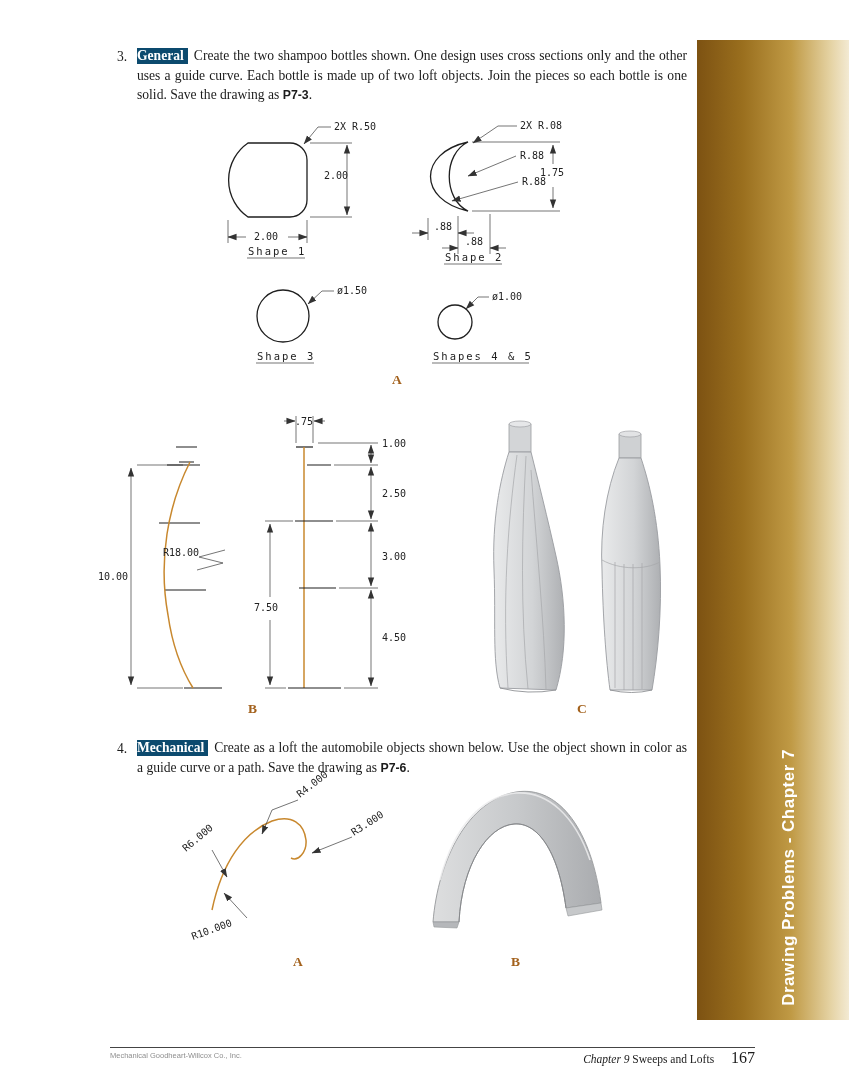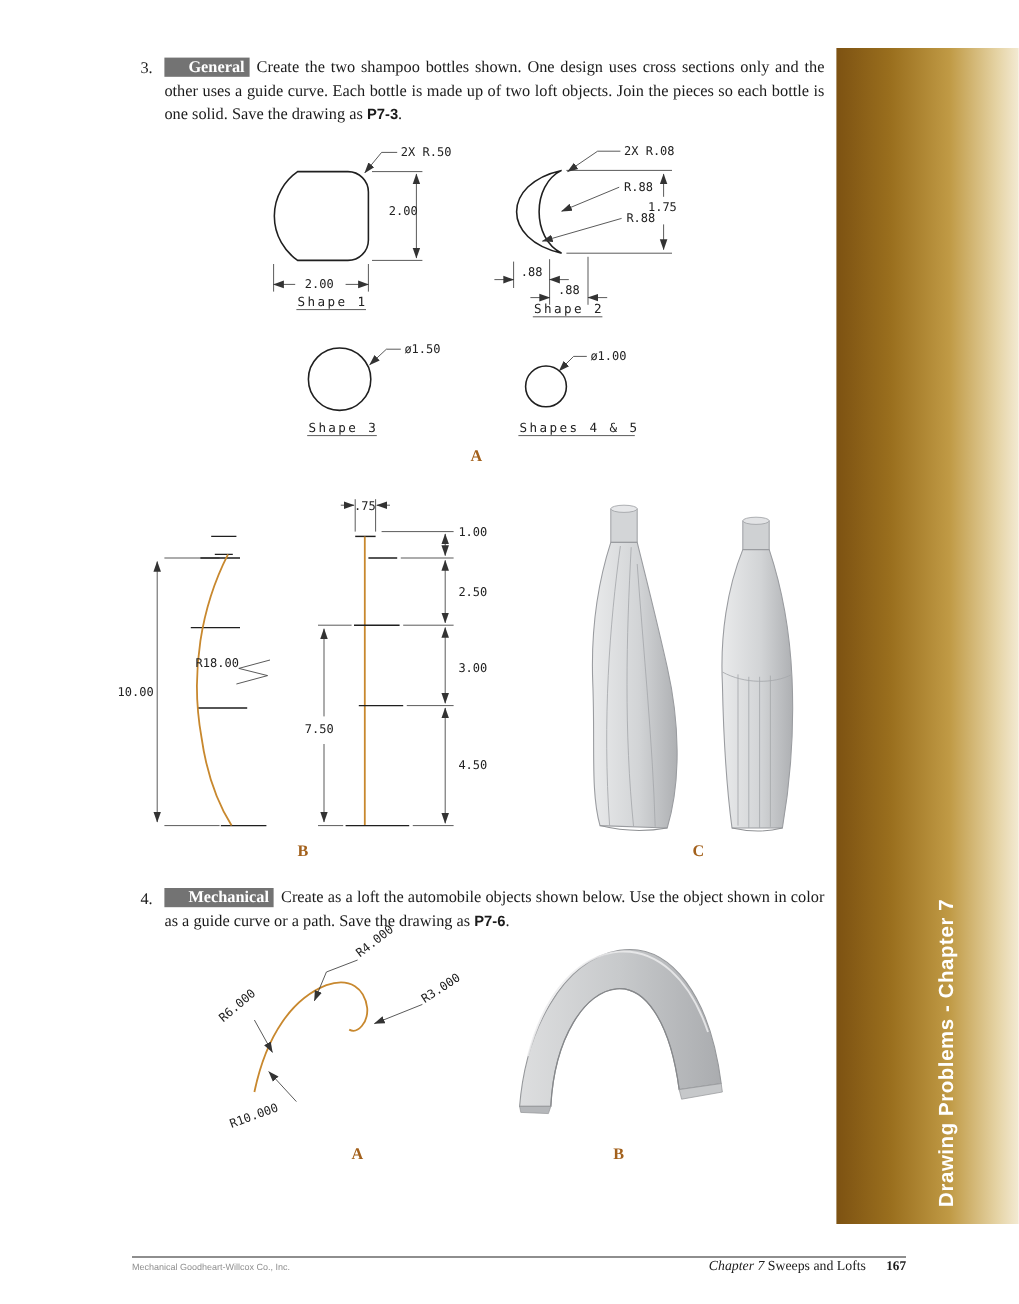--- a/index.html
+++ b/index.html
@@ -2,21 +2,21 @@
 <html><head>
 <meta charset="utf-8">
 <style>
   * { margin:0; padding:0; box-sizing:border-box; }
   html,body { width:849px; height:1087px; }
   body { position:relative; background:#ffffff; font-family:"Liberation Serif", serif; overflow:hidden; }
 
   .problem { position:absolute; left:115px; width:572px; font-size:13.6px; line-height:1.45; color:#1b1b1b; }
   .pnum { position:absolute; left:2px; top:1px; }
   .ptext { margin-left:22px; text-align:justify; }
-  .cattag { background:#737373; color:#fff; font-weight:bold; padding:0 4px 1px 20px; margin-right:6px; }
+  .cattag { background:#0c4a6e; color:#fff; font-weight:bold; padding:0 4px 1px 0; margin-right:6px; }
   .fname { font-family:"Liberation Sans", sans-serif; font-weight:bold; font-size:12.3px; }
 
   svg.fig { position:absolute; overflow:visible; }
   .thin   { stroke:#3a3a3a; stroke-width:0.7; fill:none; }
   .outline{ stroke:#1f1f1f; stroke-width:1.3; fill:none; }
   .tick   { stroke:#1f1f1f; stroke-width:1.2; fill:none; }
   .tan    { stroke:#c8882e; stroke-width:1.5; fill:none; }
   .ridge  { stroke:#a6a8ab; stroke-width:0.7; fill:none; }
   .dimtxt { font:10px "DejaVu Sans Mono", monospace; fill:#222; }
   .shapelbl { font:10.5px "DejaVu Sans Mono", monospace; fill:#222; letter-spacing:2px; }
@@ -25,21 +25,21 @@
   .sidebar-tab { position:absolute; left:697px; top:40px; width:152px; height:980px;
     background:linear-gradient(to right,#7d5212 0%,#9a6f1e 30%,#c09a45 62%,#e5d3a4 88%,#f3ead3 100%); }
   .sidebar-label { position:absolute; bottom:14px; left:82px; writing-mode:vertical-rl; transform:rotate(180deg);
     color:#ffffff; font:bold 17px "Liberation Sans", sans-serif; letter-spacing:0.5px; white-space:nowrap; }
 
   .footer-rule { position:absolute; left:110px; top:1047px; width:645px; height:1px; background:#444; }
   .footer-copy { position:absolute; left:110px; top:1051px; font:7.5px "Liberation Sans", sans-serif; color:#8f8f8f; }
   .footer-right { position:absolute; right:94px; top:1049px; font-size:11.5px; color:#1b1b1b; white-space:nowrap; }
   .footer-right .chap { font-style:italic; }
   .footer-right .sect { margin-left:0; }
-  .footer-right .pgno { margin-left:14px; font-weight:bold; font-size:11px; }
+  .footer-right .pgno { margin-left:14px; font-weight:normal; font-size:16px; }
 </style>
 </head>
 <body>
 
 <svg width="0" height="0" style="position:absolute">
   <defs>
     <marker id="arr" viewBox="0 0 10 10" refX="9.5" refY="5" markerWidth="9" markerHeight="9" orient="auto-start-reverse" markerUnits="userSpaceOnUse">
       <path d="M0,1.5 L10,5 L0,8.5 Z" fill="#333"></path>
     </marker>
   </defs>
@@ -218,16 +218,16 @@
   <text x="511" y="966" style="font:bold 13.5px 'Liberation Serif',serif; fill:#a3611c;">B</text>
 </svg>
 
 <div class="sidebar-tab">
   <div class="sidebar-label">Drawing Problems - Chapter 7</div>
 </div>
 
 <div class="footer-rule"></div>
 <div class="footer-copy">Mechanical Goodheart-Willcox Co., Inc.</div>
 <div class="footer-right">
-  <span class="chap">Chapter 7</span>
+  <span class="chap">Chapter 9</span>
   <span class="sect">Sweeps and Lofts</span>
   <span class="pgno">167</span>
 </div>
 
 </body></html>

